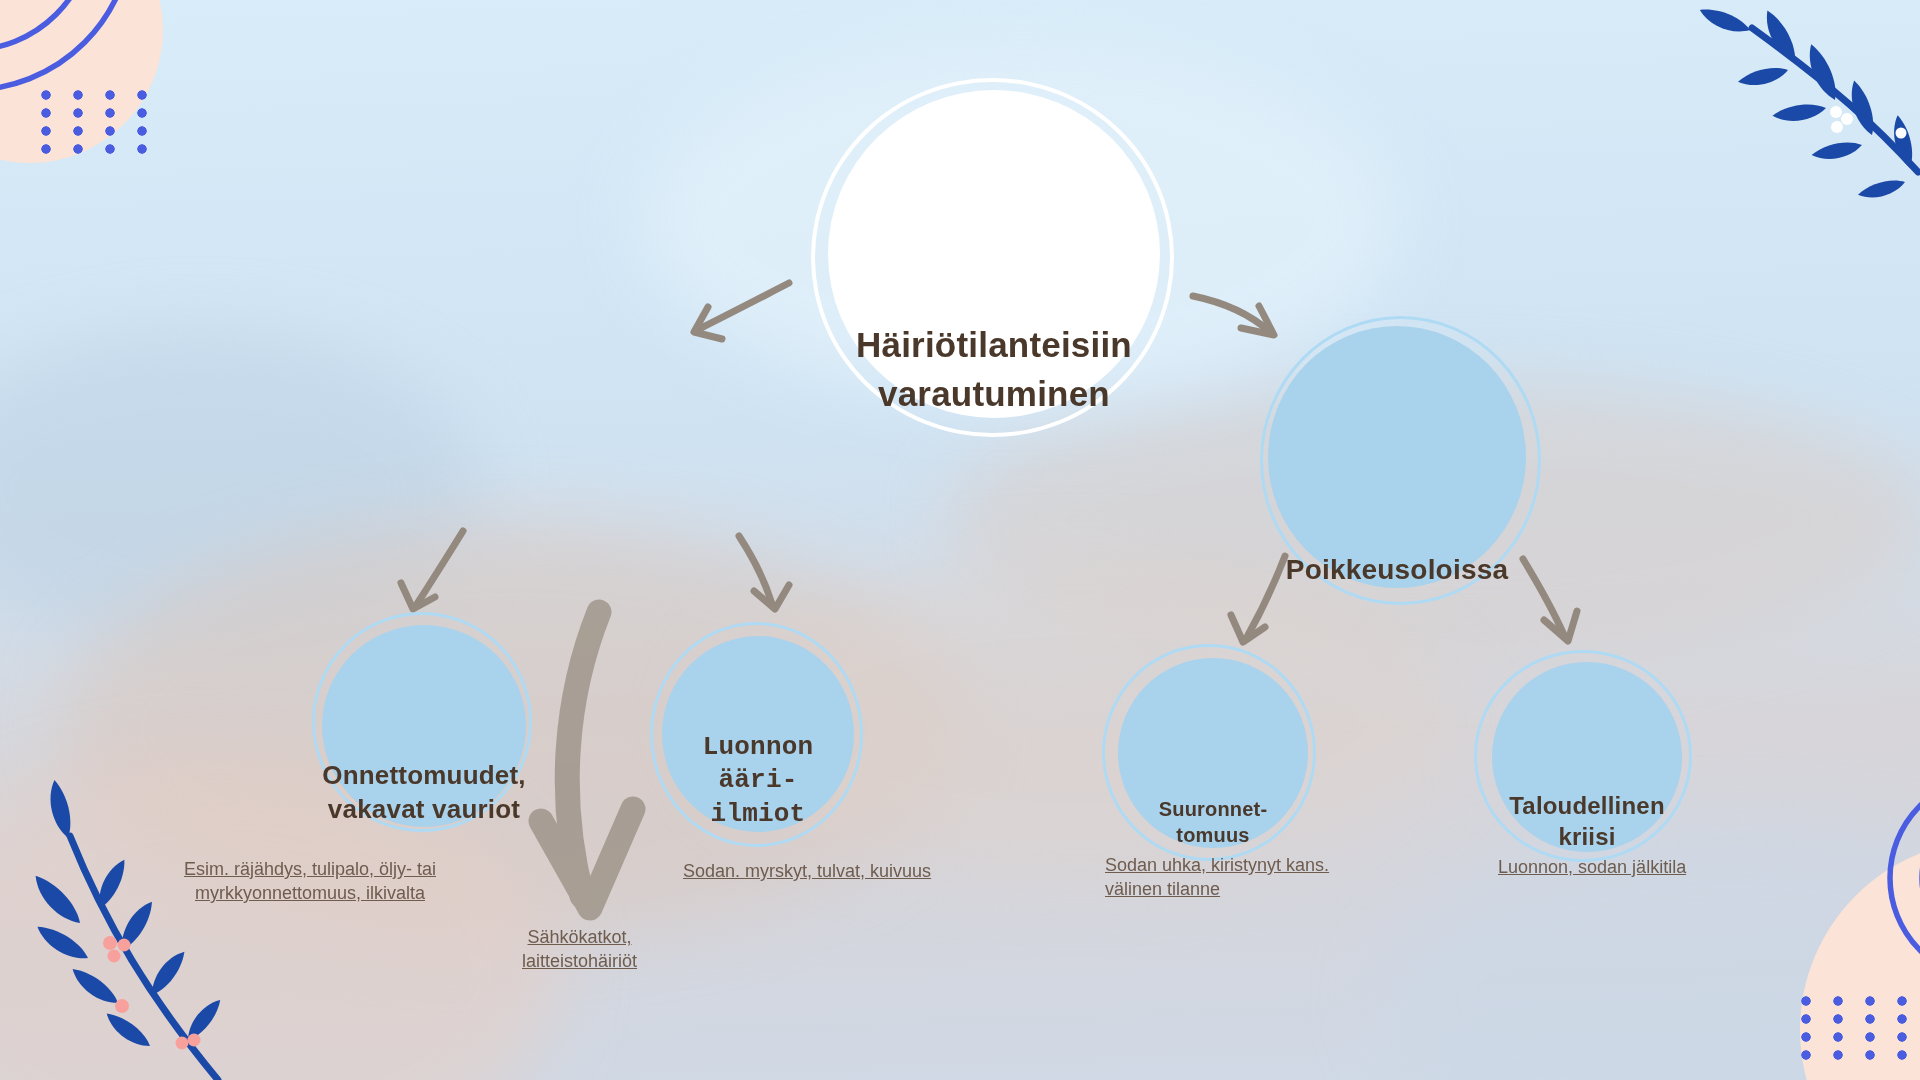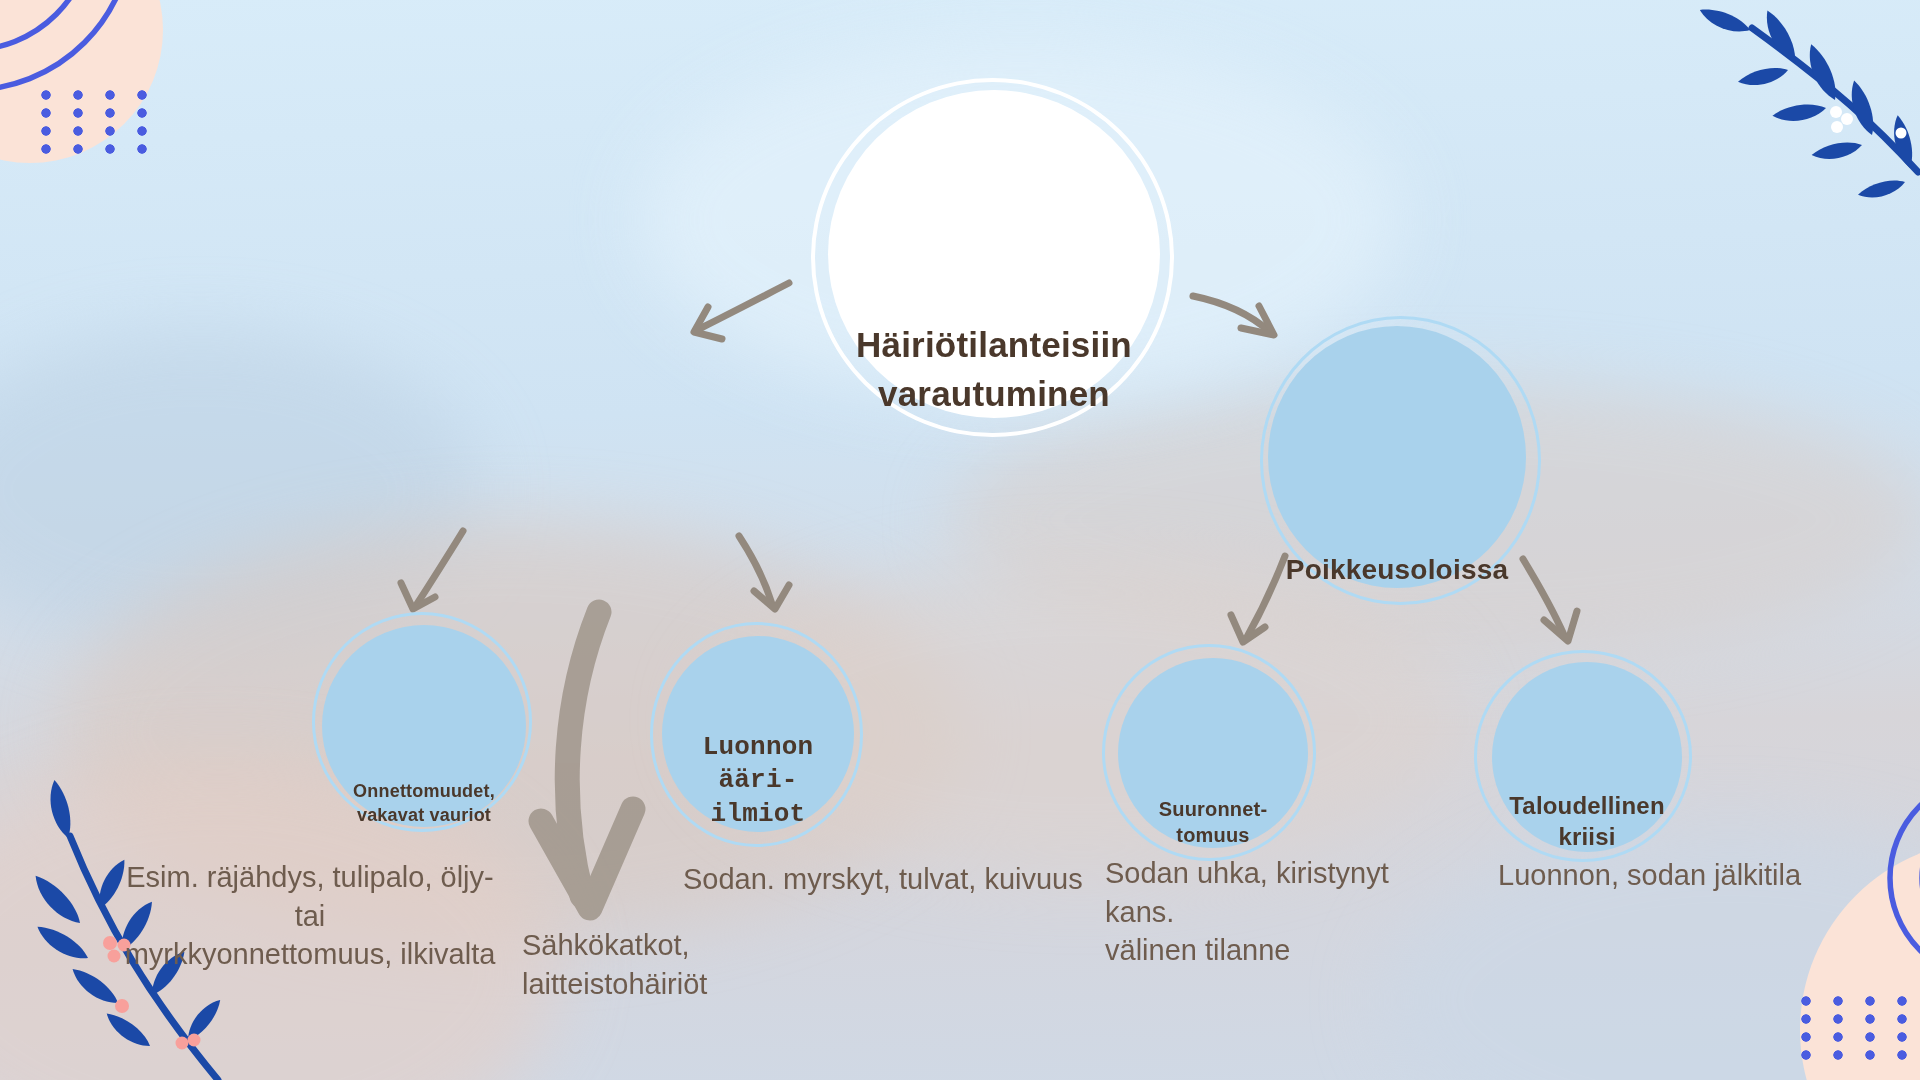--- a/index.html
+++ b/index.html
@@ -44,37 +44,37 @@
   .node-center .ring{border:4px solid #ffffff;top:-12px;left:-17px;right:-14px;bottom:-19px;}
   .node-center .label{font-size:35px;line-height:1.38;}
   .node-normal{left:460px;top:340px;width:256px;height:264px;}
   .node-normal .ring{top:-15px;left:-16px;right:-4px;bottom:-6px;}
   .node-normal .label{font-size:28px;}
   .node-exception{left:1268px;top:326px;width:258px;height:262px;}
   .node-exception .ring{top:-10px;left:-8px;right:-15px;bottom:-17px;}
   .node-exception .label{font-size:28px;}
   .node-accidents{left:322px;top:625px;width:204px;height:202px;}
   .node-accidents .ring{top:-13px;left:-10px;right:-6px;bottom:-5px;}
-  .node-accidents .label{font-size:18px;}
+  .node-accidents .label{font-size:26px;}
   .node-nature{left:662px;top:636px;width:192px;height:196px;}
   .node-nature .ring{top:-14px;left:-12px;right:-9px;bottom:-15px;}
   .node-nature .label{font-size:26px;font-family:Liberation Mono, monospace;}
   .node-major{left:1118px;top:658px;width:190px;height:190px;}
   .node-major .ring{top:-14px;left:-16px;right:-8px;bottom:-13px;}
   .node-major .label{font-size:20px;}
   .node-economic{left:1492px;top:662px;width:190px;height:190px;}
   .node-economic .ring{top:-12px;left:-18px;right:-10px;bottom:-10px;}
   .node-economic .label{font-size:24px;}
 
   .note{
     position:absolute;white-space:pre-line;color:#6e5c4e;
-    font-size:29px;line-height:1.33;font-weight:400;
+    font-size:18px;line-height:1.33;font-weight:400;text-decoration:underline;
   }
   .note-accidents{left:118px;top:858px;width:384px;text-align:center;}
-  .note-power{left:522px;top:926px;text-align:left;}
+  .note-power{left:522px;top:926px;text-align:center;}
   .note-nature{left:683px;top:860px;text-align:left;}
   .note-war{left:1105px;top:854px;width:340px;text-align:left;}
   .note-sota{left:1498px;top:856px;text-align:left;}
 </style>
 </head>
 <body>
 
 <div class="stage">
 
   <div class="haze haze1"></div>

